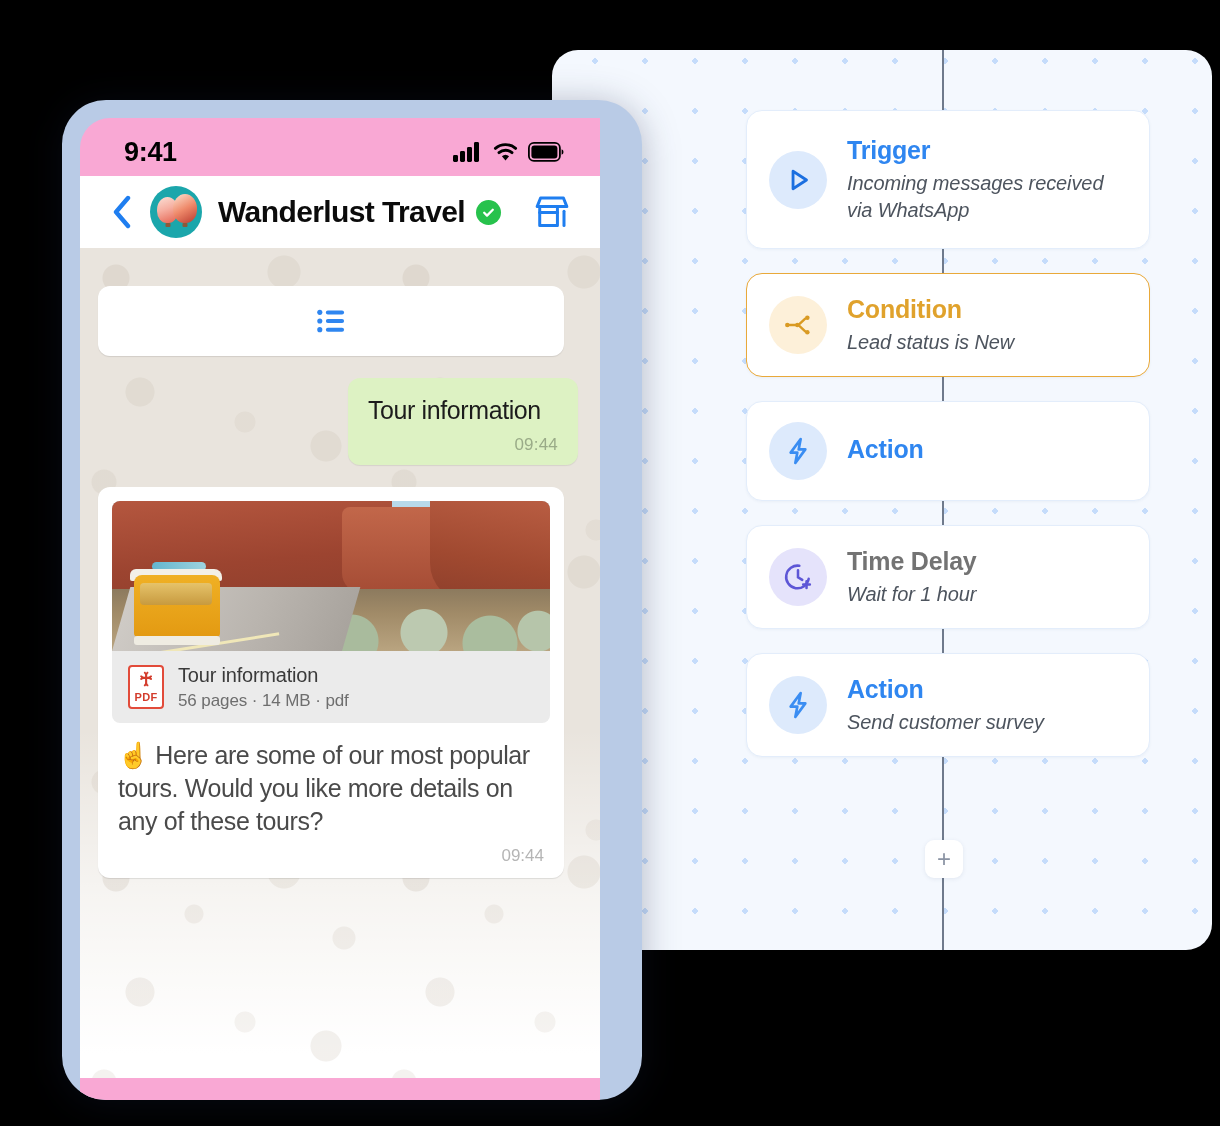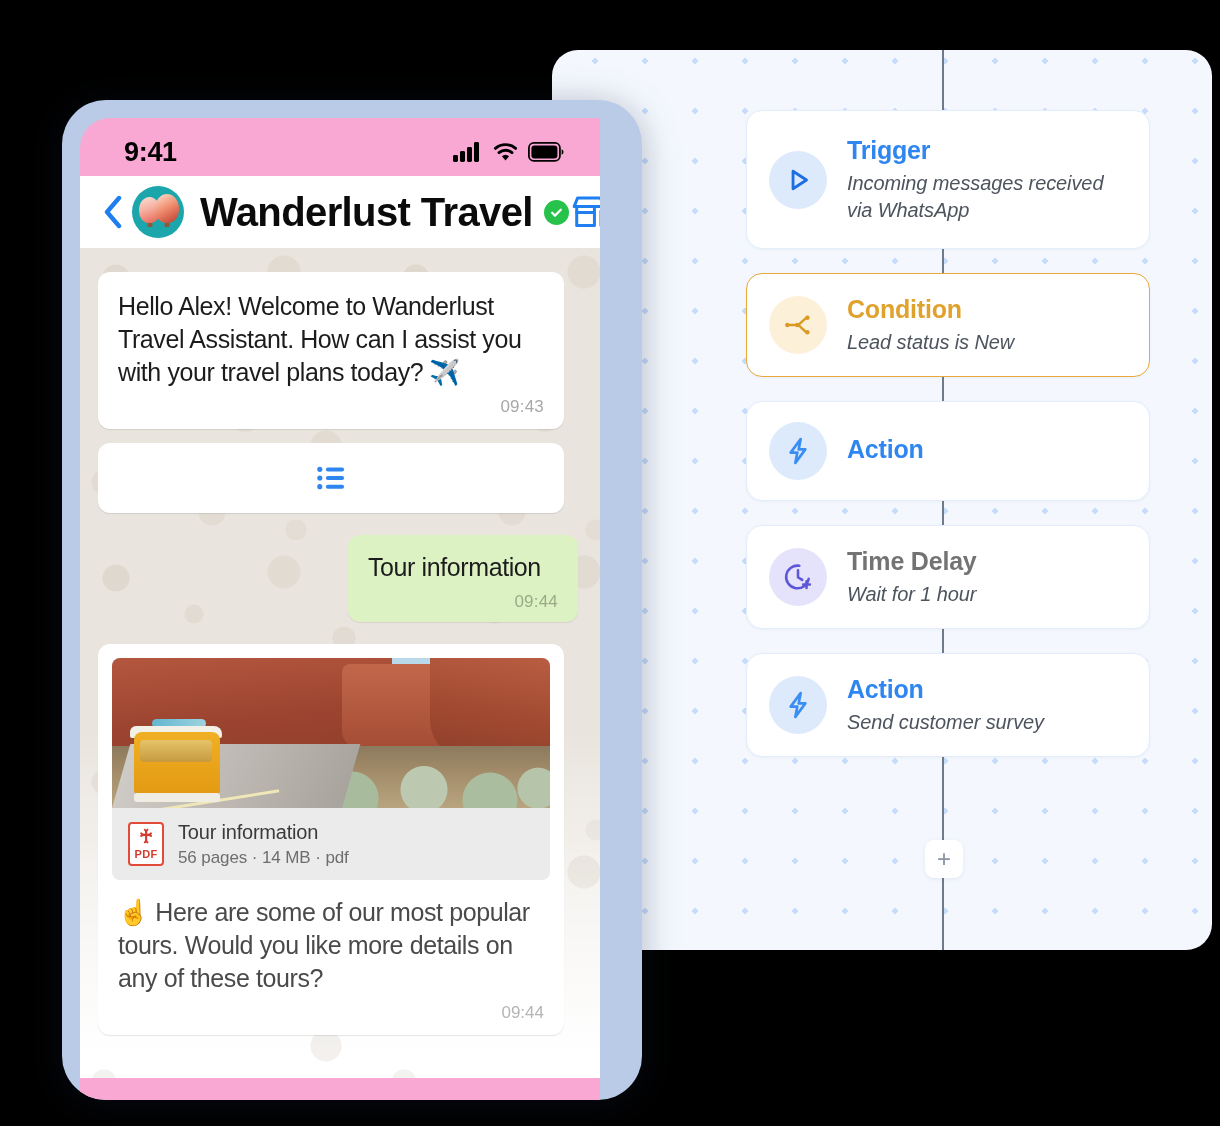--- a/index.html
+++ b/index.html
@@ -144,21 +144,21 @@
   .balloon { position: absolute; border-radius: 50% 50% 46% 46%; }
   .b1 { width: 21px; height: 26px; left: 7px;  top: 11px;
         background: linear-gradient(160deg,#fbe0d6 0%,#f6b0a2 45%,#e4614e 100%); }
   .b2 { width: 24px; height: 29px; left: 23px; top: 8px;
         background: linear-gradient(150deg,#fde3d2 0%,#ef8a6b 50%,#b93a2e 100%); }
   .b1::after, .b2::after {
     content:""; position:absolute; left:50%; bottom:-4px; transform:translateX(-50%);
     width:5px; height:4px; background:#8a5a3a; border-radius:1px;
   }
   .chat-title {
-    font-size: 40px; font-weight: 700; color: #0b0b0b;
+    font-size: 30px; font-weight: 700; color: #0b0b0b;
     letter-spacing: -.6px; white-space: nowrap; text-align: center;
   }
   .verified {
     width: 25px; height: 25px; border-radius: 50%;
     background: #27c24c; margin-left: 11px;
     display: flex; align-items: center; justify-content: center;
     flex: 0 0 auto;
   }
   .header-spacer { flex: 1 1 auto; }
   .store-btn { background: none; border: none; cursor: pointer; display:flex; }
@@ -428,24 +428,20 @@
             <path d="M22.4 12.4v10"></path>
             <path d="M5.4 13.4h12.4"></path>
           </svg>
         </button>
       </div>
 
       <div class="chat-body">
         <div class="doodles"></div>
         <div class="msgs">
 
-          <div class="bubble bubble-in">
-            <div class="msg-text">Hello Alex! Welcome to Wanderlust Travel Assistant. How can I assist you with your travel plans today? ✈️</div>
-            <div class="msg-time">09:43</div>
-          </div>
 
           <button class="choose-service">
             <svg width="28" height="24" viewBox="0 0 24 20" fill="none">
               <circle cx="2.4" cy="2.6" r="2.2" fill="#2f86f0"></circle>
               <circle cx="2.4" cy="10" r="2.2" fill="#2f86f0"></circle>
               <circle cx="2.4" cy="17.4" r="2.2" fill="#2f86f0"></circle>
               <rect x="7.6" y="0.9" width="15.6" height="3.5" rx="1.7" fill="#2f86f0"></rect>
               <rect x="7.6" y="8.3" width="15.6" height="3.5" rx="1.7" fill="#2f86f0"></rect>
               <rect x="7.6" y="15.7" width="15.6" height="3.5" rx="1.7" fill="#2f86f0"></rect>
             </svg>

